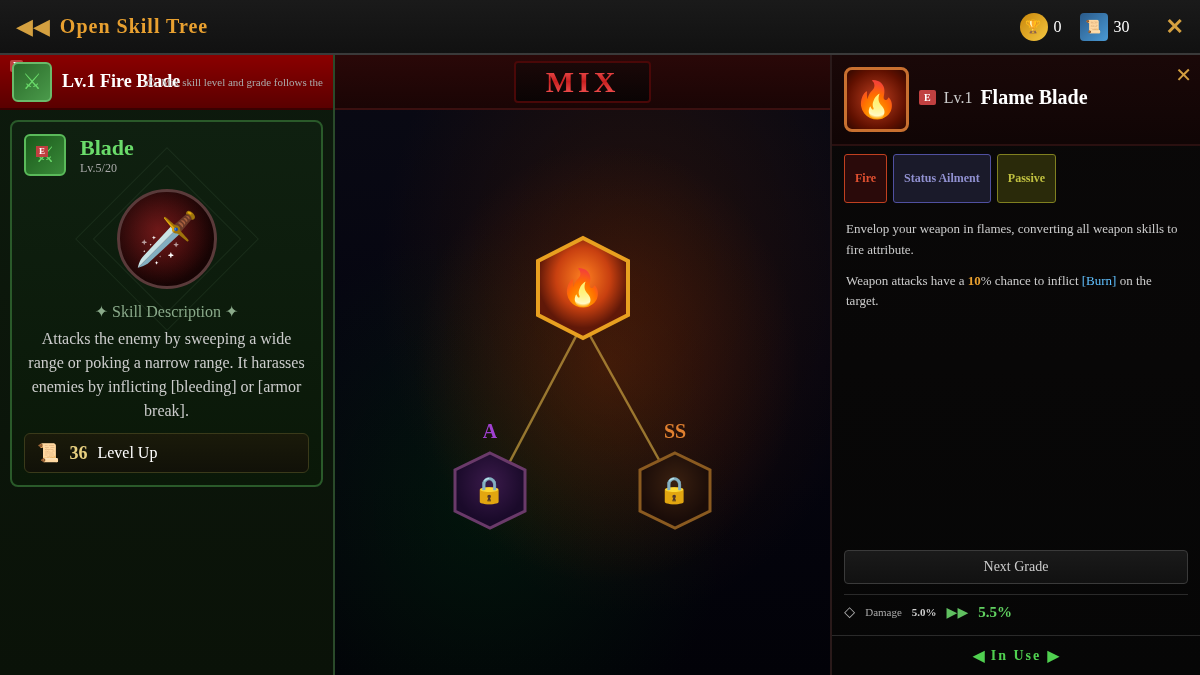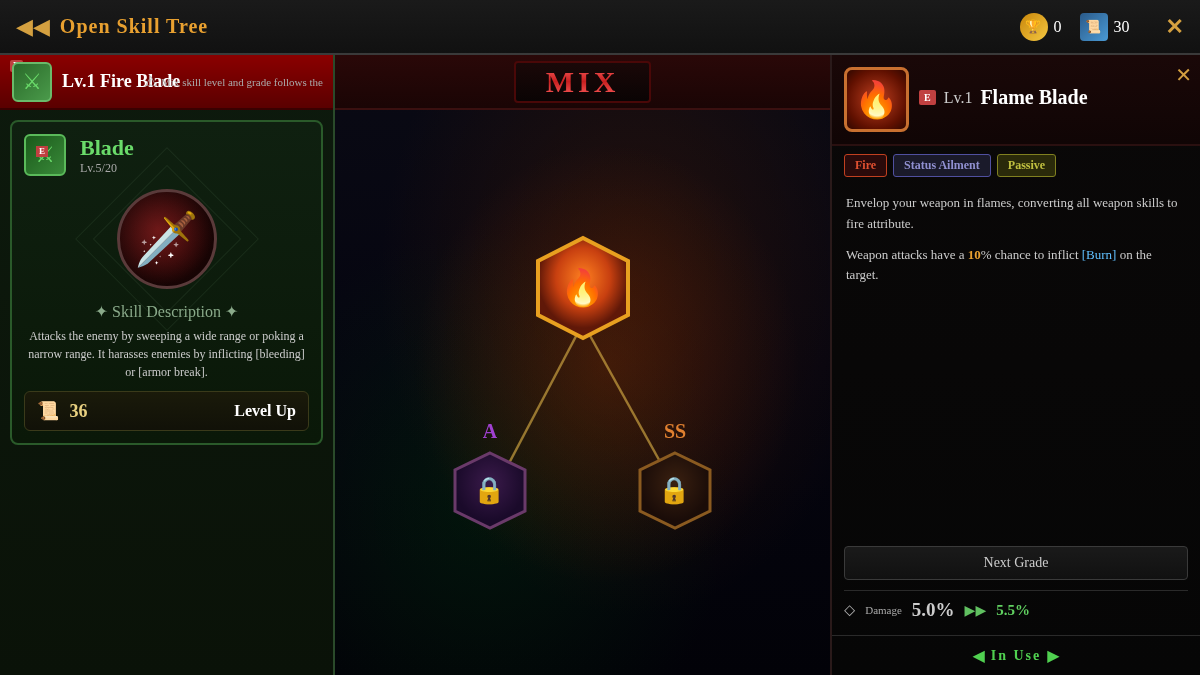--- a/index.html
+++ b/index.html
@@ -216,21 +216,21 @@
       text-align: center;
       margin: 8px 0;
     }
     .desc-title {
       color: #8aaa8a;
       font-size: 16px;
       margin-bottom: 6px;
     }
     .desc-text {
       color: #ccc;
-      font-size: 12px;
+      font-size: 16px;
       line-height: 1.5;
       text-align: center;
     }
     .level-up-bar {
       display: flex;
       align-items: center;
       gap: 10px;
       margin-top: 10px;
       background: linear-gradient(180deg, #1a1a0a 0%, #111108 100%);
       border: 1px solid #3a3a1a;
@@ -240,24 +240,24 @@
     .scroll-icon {
       font-size: 18px;
     }
     .scroll-count {
       color: #e8d080;
       font-size: 18px;
       font-weight: bold;
     }
     .level-up-btn {
       flex: 1;
-      text-align: right;
+      text-align: left;
       color: #fff;
       font-size: 16px;
-      font-weight: bold;
+      font-weight: normal;
       cursor: pointer;
     }
 
     
     .center-panel {
       flex: 1;
       background: linear-gradient(180deg, #0a0a14 0%, #050510 50%, #020208 100%);
       position: relative;
       overflow: hidden;
     }
@@ -427,21 +427,21 @@
     }
 
     
     .tags {
       display: flex;
       gap: 6px;
       margin: 8px 12px;
       flex-wrap: wrap;
     }
     .tag {
-      padding: 3px 10px;
+      padding: 16px 10px;
       border-radius: 3px;
       font-size: 12px;
       font-weight: bold;
       border: 1px solid;
     }
     .tag-fire { background: #2a0a0a; color: #e05030; border-color: #c04020; }
     .tag-status { background: #1a1a2a; color: #9090d0; border-color: #5050a0; }
     .tag-passive { background: #2a2a0a; color: #c0c040; border-color: #808020; }
 
     
@@ -493,21 +493,21 @@
     .damage-icon {
       color: #aaa;
       font-size: 16px;
     }
     .damage-label {
       color: #aaa;
       font-size: 11px;
     }
     .damage-value {
       color: #ccc;
-      font-size: 19px;
+      font-size: 11px;
       font-weight: bold;
     }
     .damage-arrow {
       color: #60c060;
       font-size: 14px;
     }
     .damage-new {
       color: #60d060;
       font-size: 15px;
       font-weight: bold;

